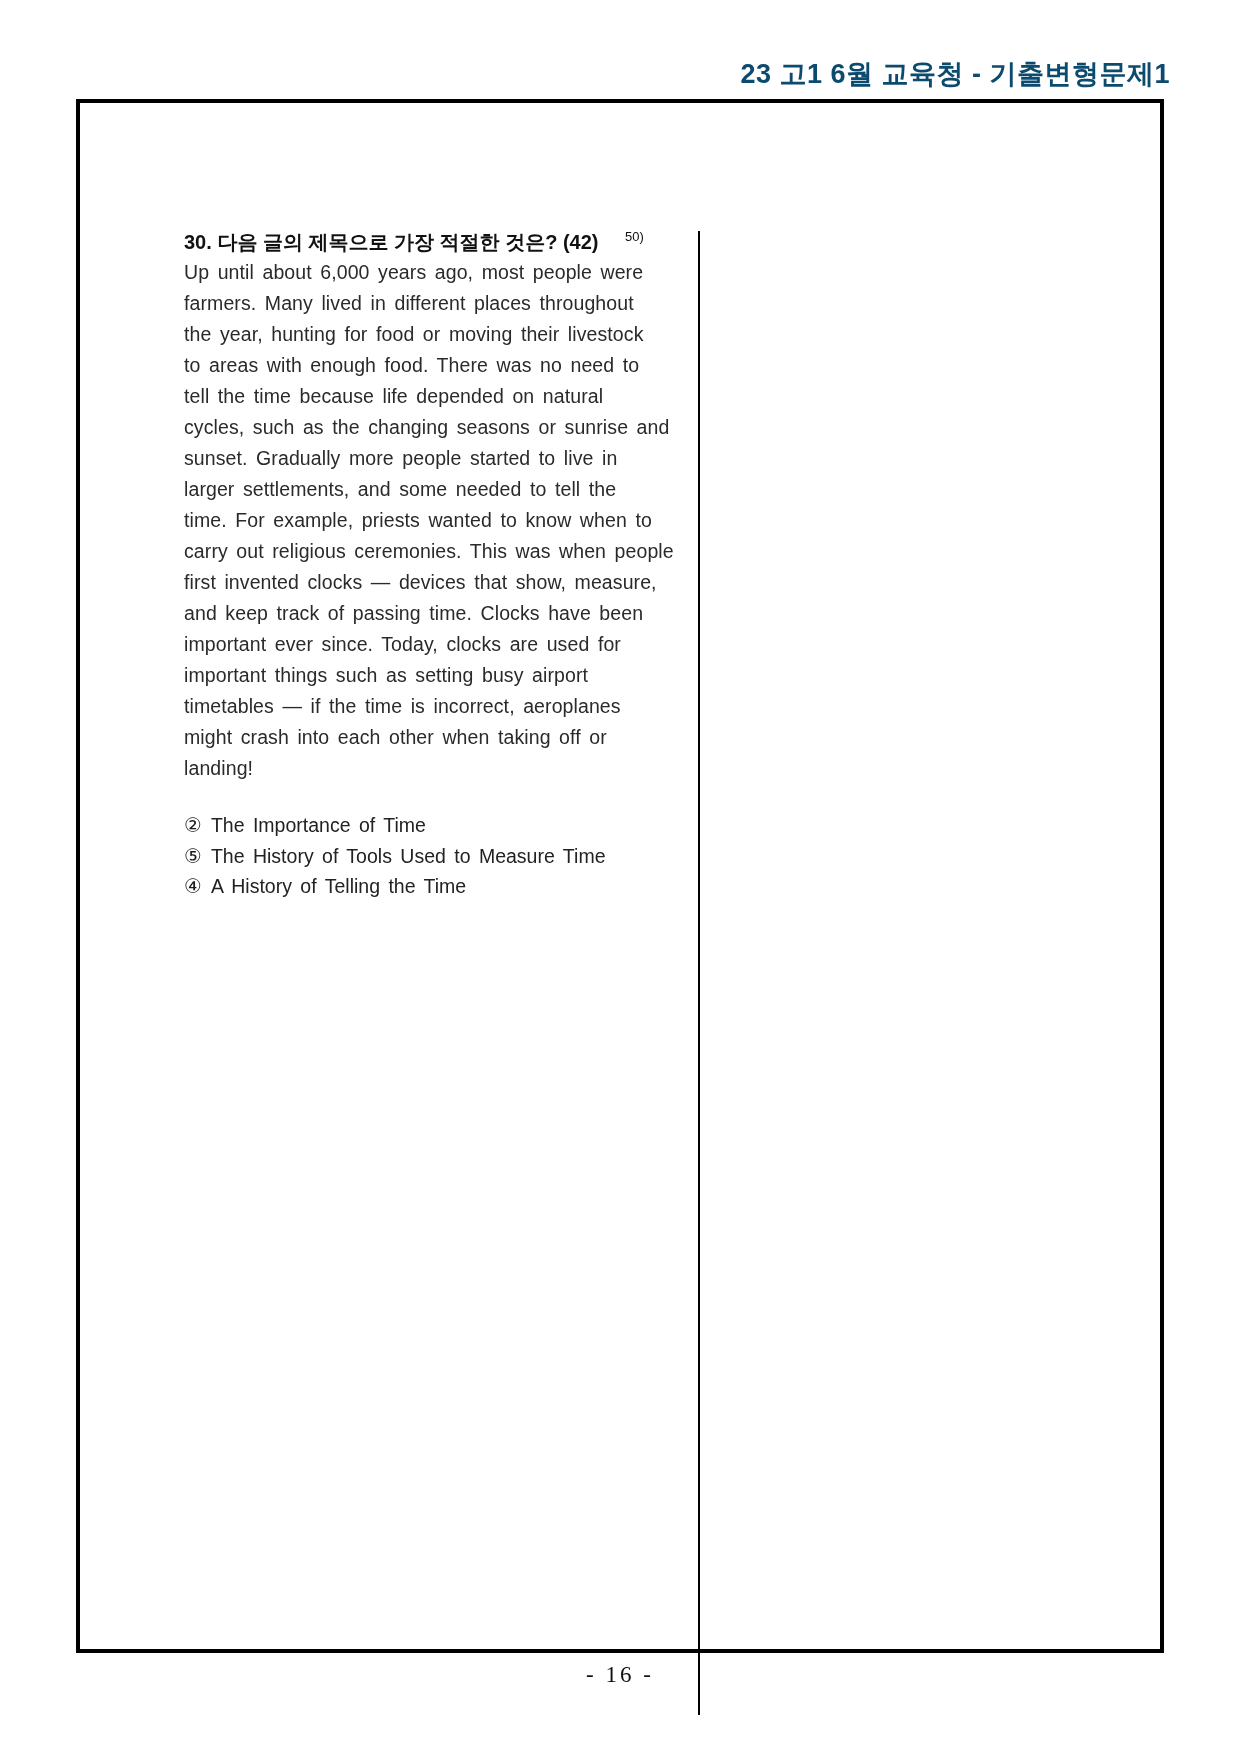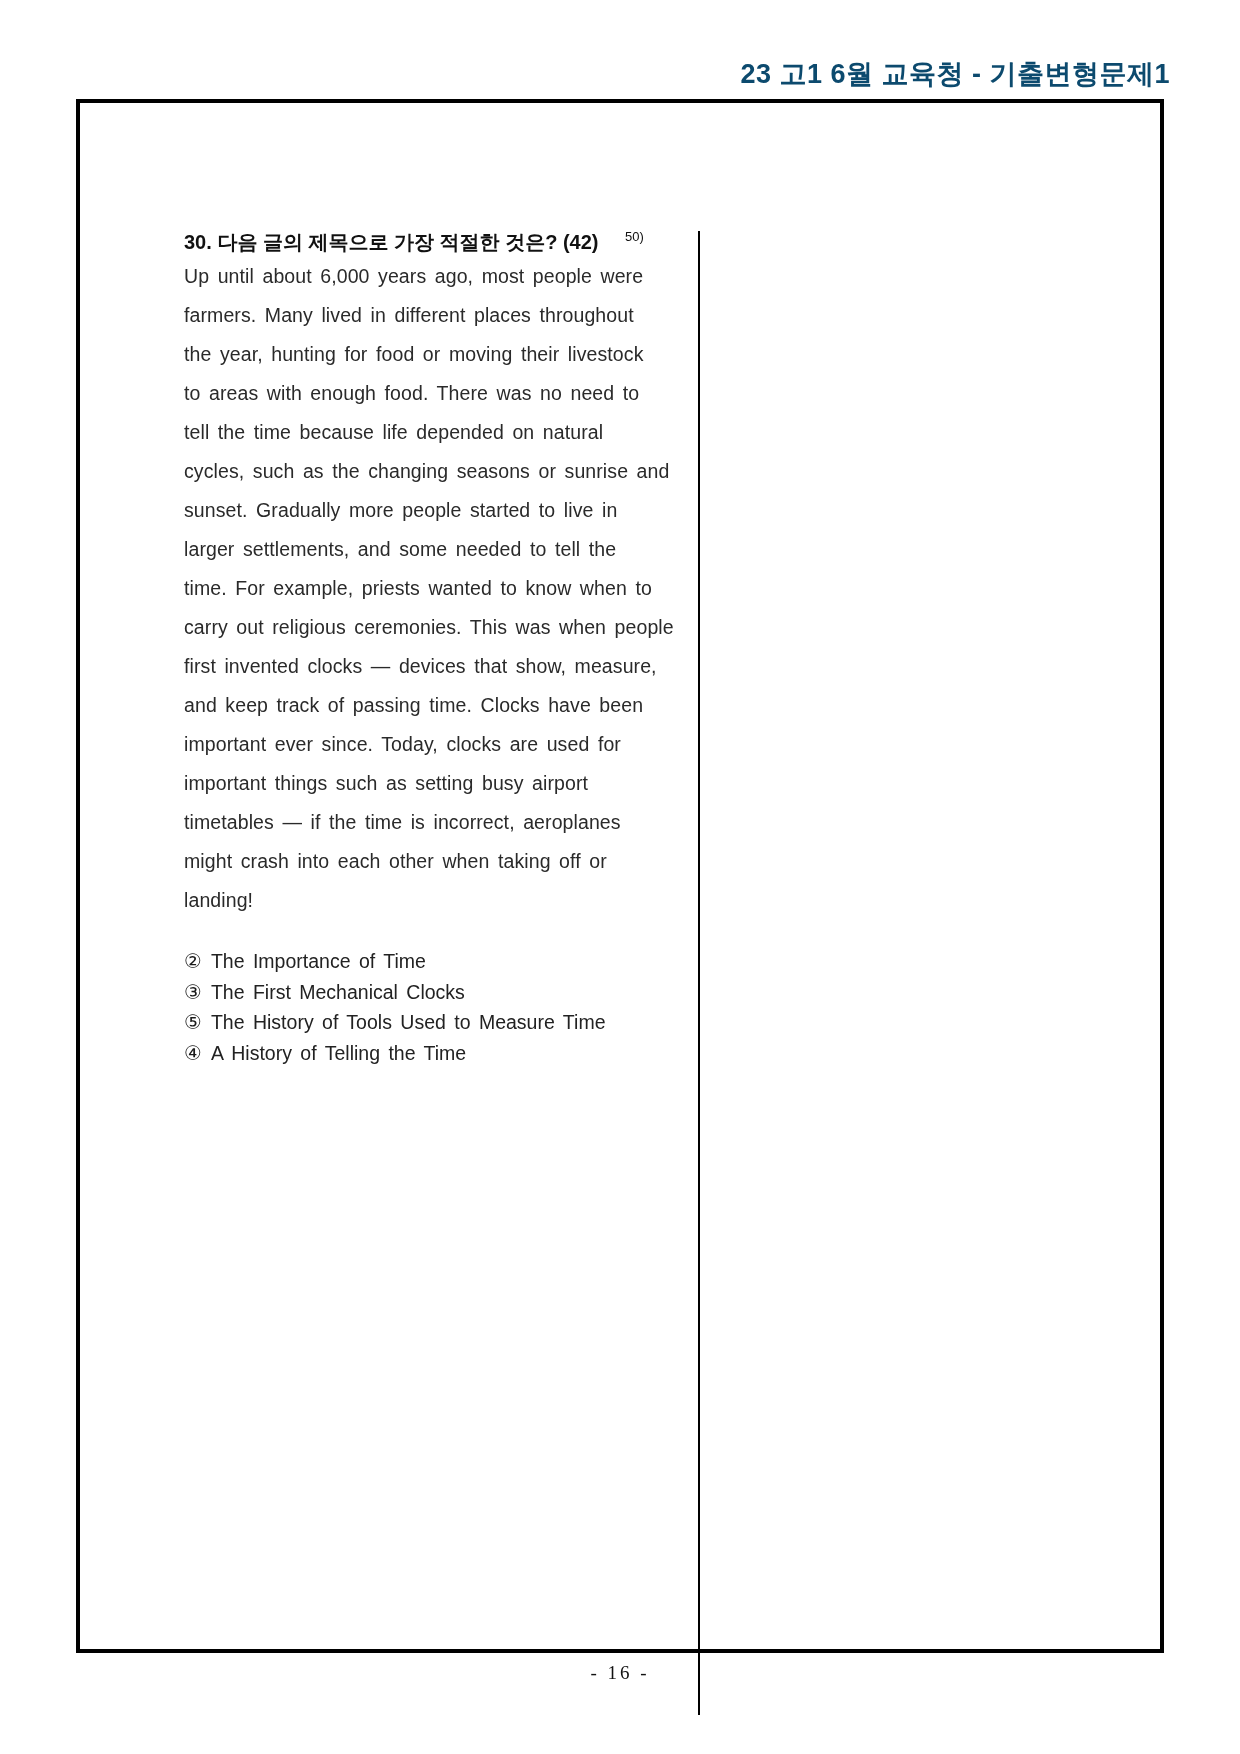--- a/index.html
+++ b/index.html
@@ -62,21 +62,21 @@
   .question-line sup {
     font-size: 13px;
     font-weight: 400;
     vertical-align: super;
     line-height: 0;
     margin-left: 21px;
   }
 
   .passage {
     font-size: 19.5px;
-    line-height: 39px;
+    line-height: 31px;
     color: #2a2a2a;
     white-space: pre;
     word-spacing: 3px;
     letter-spacing: 0.1px;
   }
 
   .options {
     list-style: none;
     margin-top: 26px;
   }
@@ -93,21 +93,21 @@
     color: #1a1a1a;
   }
 
   .page-footer {
     position: absolute;
     top: 1662px;
     left: 0;
     width: 1240px;
     text-align: center;
     font-family: "Liberation Serif", "DejaVu Serif", serif;
-    font-size: 19px;
+    font-size: 23px;
     color: #111111;
     letter-spacing: 3px;
   }
 </style>
 </head>
 <body>
 
 <div class="page-header">23 고1 6월 교육청 - 기출변형문제1</div>
 
 <div class="question-box">
@@ -138,23 +138,20 @@
 important things such as setting busy airport
 timetables — if the time is incorrect, aeroplanes
 might crash into each other when taking off or
 landing!</div>
 
     <ul class="options">
       <li class="option">
         <span class="marker">②</span><span>The Importance of Time</span>
       </li>
       <li class="option">
-        <span class="marker">③</span><span>The First Mechanical Clocks</span>
-      </li>
-      <li class="option">
         <span class="marker">⑤</span><span>The History of Tools Used to Measure Time</span>
       </li>
       <li class="option">
         <span class="marker">④</span><span>A History of Telling the Time</span>
       </li>
     </ul>
 
   </div>
 </div>
 

